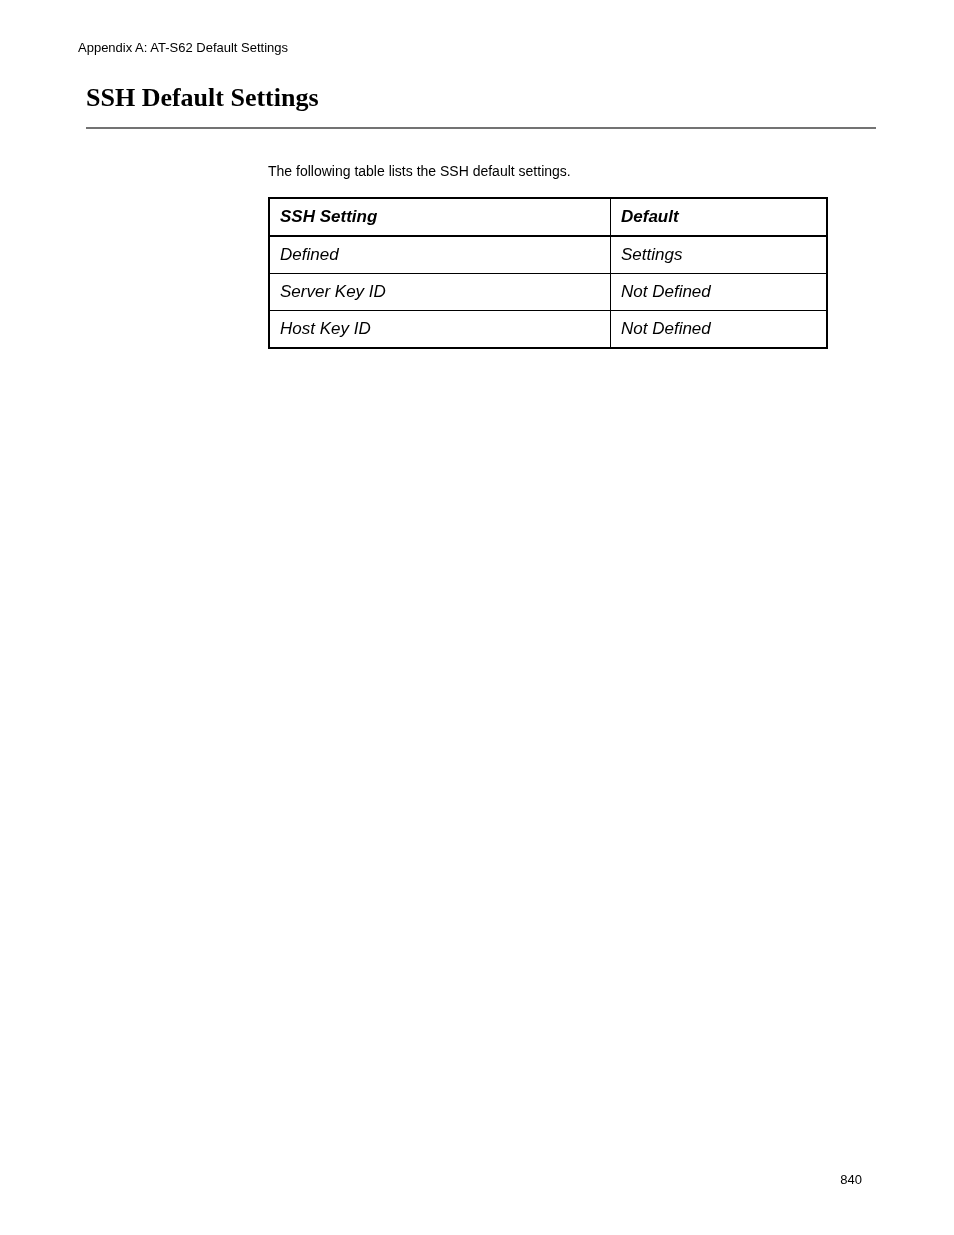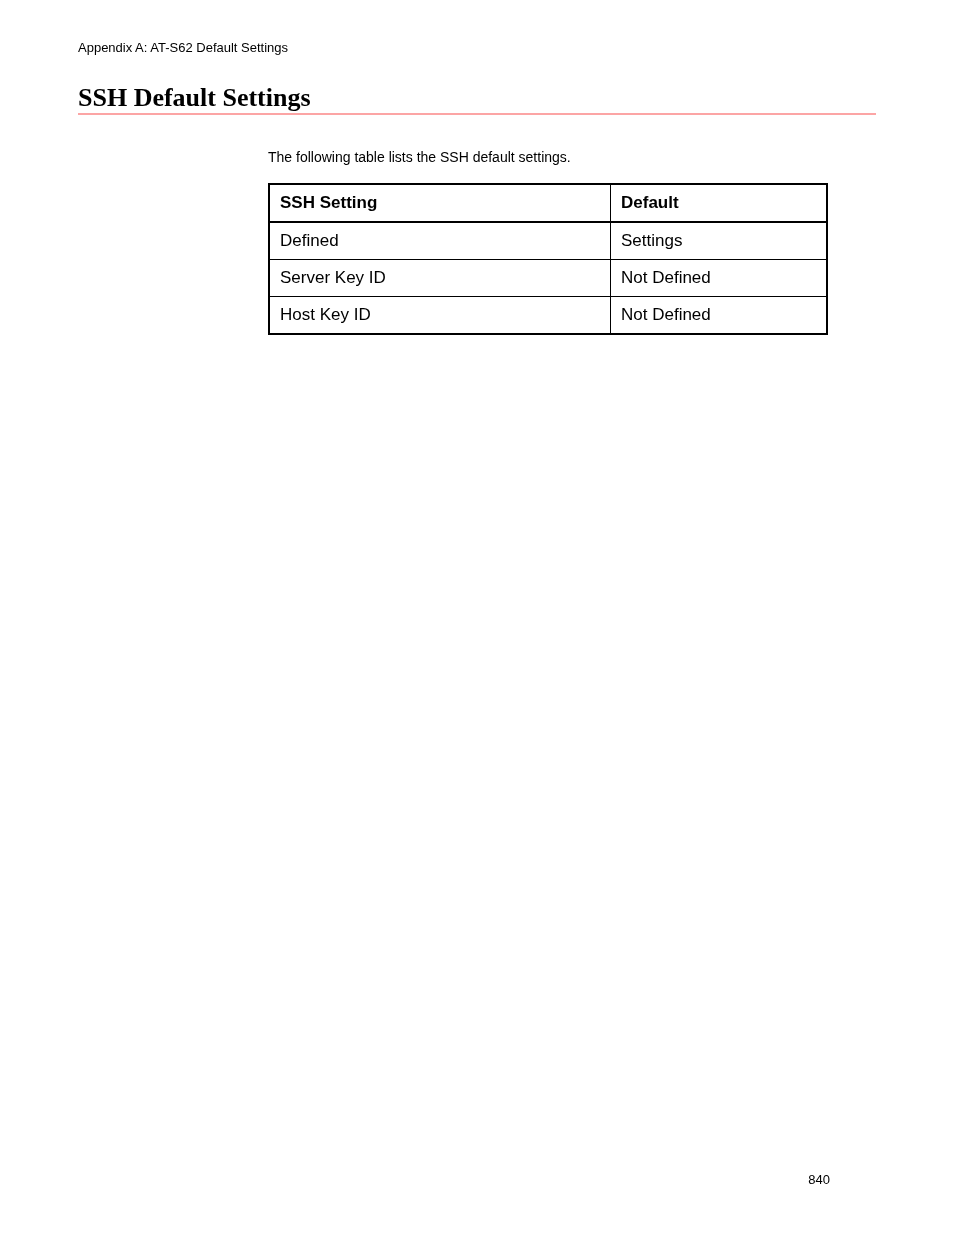--- a/index.html
+++ b/index.html
@@ -22,60 +22,61 @@
   .running-head {
     font-size: 13px;
     color: #000;
     margin-bottom: 28px;
     font-weight: 400;
   }
   .section-title {
     font-family: "Times New Roman", Times, serif;
     font-weight: 700;
     font-size: 26px;
-    margin: 0 0 2px 0;
-    padding-bottom: 0;
-    border-bottom: 2px solid #fca5a5;
+    margin: 0 0 2px 8px;
+    padding-bottom: 14px;
+    border-bottom: 2px solid #737373;
   }
   .intro {
     font-size: 14px;
     margin: 34px 0 18px 190px;
   }
   table.settings {
     border-collapse: collapse;
     margin-left: 190px;
     width: 560px;
   }
   table.settings th, table.settings td {
     border: 1px solid #000;
     padding: 8px 10px 8px 10px;
     text-align: left;
     font-size: 17px;
     vertical-align: middle;
+    font-style: italic;
   }
   table.settings th {
     font-weight: 700;
     border-top: 2px solid #000;
     border-bottom: 2px solid #000;
   }
   table.settings th:first-child,
   table.settings td:first-child {
     border-left: 2px solid #000;
     width: 320px;
   }
   table.settings th:last-child,
   table.settings td:last-child {
     border-right: 2px solid #000;
   }
   table.settings tr:last-child td {
     border-bottom: 2px solid #000;
   }
   .page-number {
     position: absolute;
-    right: 124px;
+    right: 92px;
     bottom: 48px;
     font-size: 13px;
   }
 </style>
 </head>
 <body>
 
 <div class="page">
 
   <div class="running-head">Appendix A: AT-S62 Default Settings</div>

